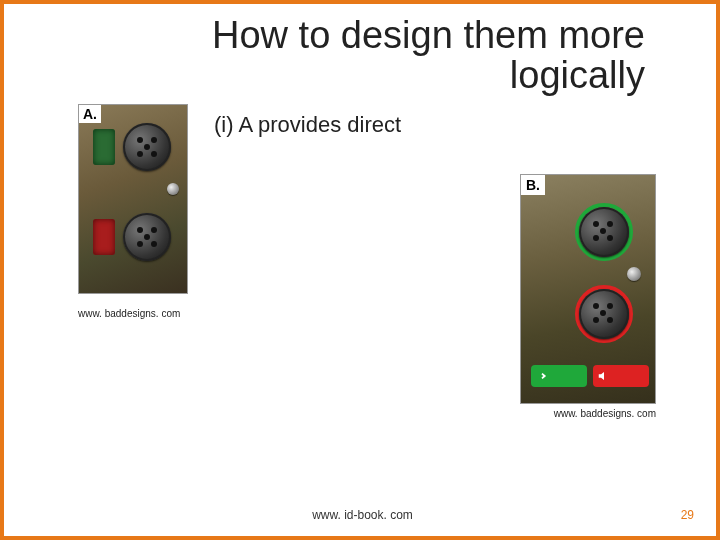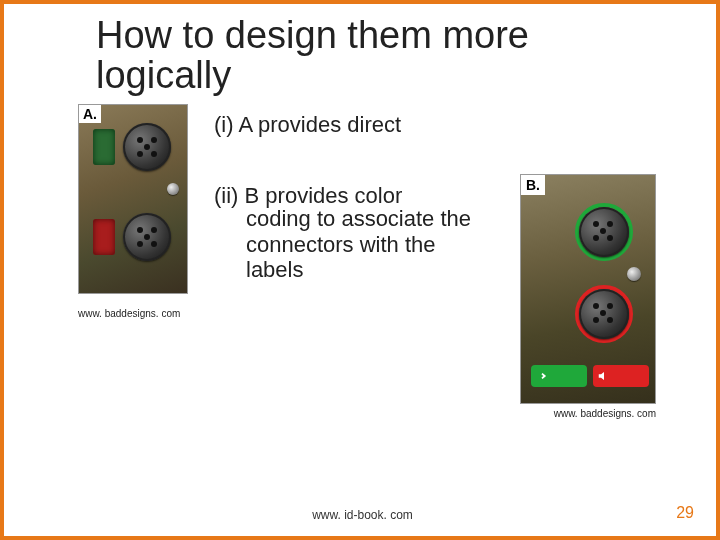--- a/index.html
+++ b/index.html
@@ -13,23 +13,23 @@
   .slide {
     width: 720px;
     height: 540px;
     background: #fff;
     border: 4px solid #e77817;
     position: relative;
   }
   .title {
     font-size: 38px;
     font-weight: 400;
-    text-align: left;
-    color: #222;
-    padding: 12px 92px 8px;
+    text-align: right;
+    color: #222;
+    padding: 12px 71px 8px;
     line-height: 1.05;
   }
   .content {
     position: relative;
     width: 100%;
   }
   .img-a {
     position: absolute;
     left: 74px;
     top: 0px;
@@ -159,21 +159,21 @@
     left: 5px; right: 0;
     bottom: 14px;
     text-align: center;
     font-size: 12px;
     color: #333;
   }
   .page-num {
     position: absolute;
     right: 22px;
     bottom: 14px;
-    font-size: 16px;
+    font-size: 12px;
     color: #e77817;
   }
 </style>
 </head>
 <body>
 
 <div class="slide">
   <h1 class="title">How to design them more logically</h1>
 
   <div class="content">
@@ -184,24 +184,20 @@
       <div class="conn a1"></div>
       <div class="screw screw-a"></div>
       <div class="tag tag-red-a"></div>
       <div class="conn a2"></div>
     </div>
     <div class="credit-a">www. baddesigns. com</div>
 
     <div class="pts">
       <div class="pt">
         <span>(i) </span><span>A provides direct</span>
-      </div>
-      <div class="pt">
-        <span>(ii) </span><span>B provides color</span>
-        <span class="ind">coding to associate the connectors with the labels</span>
       </div>
     </div>
 
     <div class="img-b-wrap">
       <div class="img-b">
         <div class="lbl-b">B.</div>
         <div class="ring-g">
             <div class="conn"></div>
           </div>
         <div class="screw-b"></div>

